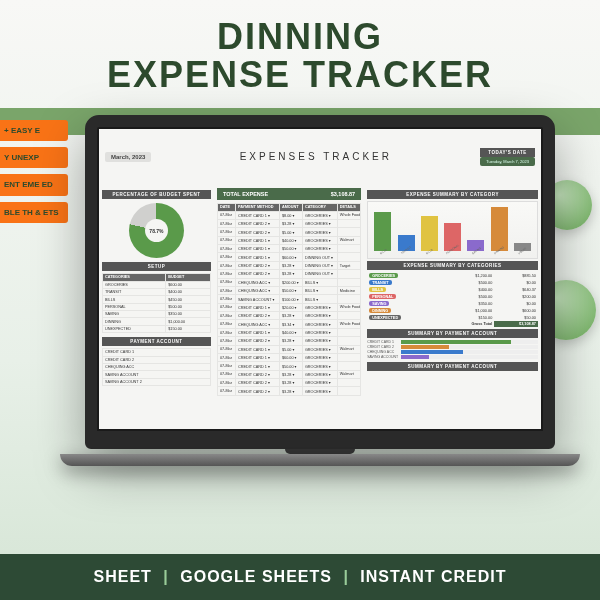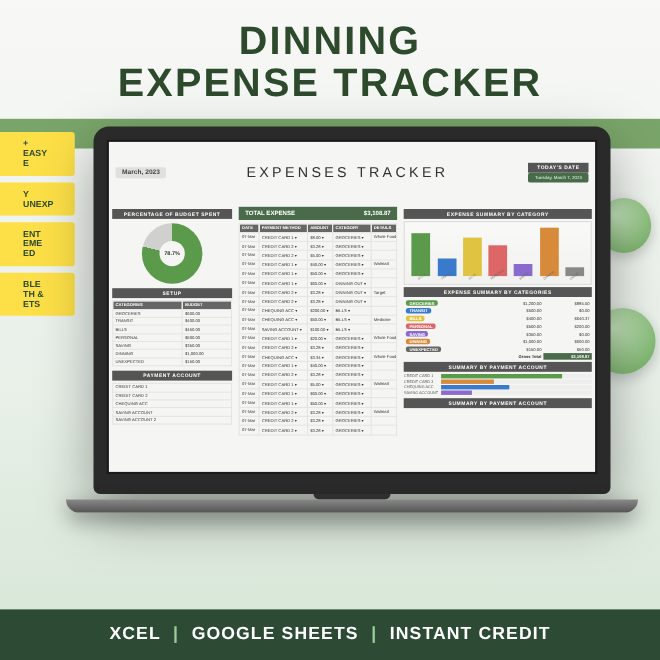--- a/index.html
+++ b/index.html
@@ -3,33 +3,33 @@
 <meta charset="utf-8">
 <style>
   * { box-sizing: border-box; margin: 0; padding: 0; }
   body { width: 600px; height: 600px; background: linear-gradient(180deg, #f8f8f6 0%, #e8f0e8 60%, #d5e5d5 100%); font-family: -apple-system, Helvetica, Arial, sans-serif; overflow: hidden; position: relative; }
   
   .header { text-align: center; padding: 18px 0 8px 0; }
   .header h1 { font-size: 36px; font-weight: 700; letter-spacing: 2px; color: #2d4a2d; line-height: 1.05; }
   .subtitle { background: #7aa56a; color: #1a3a1a; font-size: 13px; font-weight: 600; padding: 6px 0; margin: 6px 0 12px 0; letter-spacing: 0.3px; text-align: center;}
 
   .sidebar { position: absolute; left: 0; top: 120px; width: 68px; display: flex; flex-direction: column; gap: 6px; padding-left: 0; }
-  .side-item { background: #fde047; color: #2d4a2d; font-size: 8px; font-weight: 600; padding: 6px 21px; line-height: 1.15; border-radius: 0 3px 3px 0; }
+  .side-item { background: #f97316; color: #2d4a2d; font-size: 8px; font-weight: 600; padding: 6px 4px; line-height: 1.15; border-radius: 0 3px 3px 0; }
 
   .laptop { position: absolute; top: 115px; left: 85px; width: 470px; }
   .screen-frame { border: 12px solid #2a2a2a; border-bottom-width: 18px; border-radius: 14px 14px 6px 6px; background: #1a1a1a; padding: 2px; box-shadow: 0 20px 50px rgba(0,0,0,0.35); }
   .screen { background: #f5f5f3; width: 100%; height: 300px; position: relative; overflow: hidden; }
   .laptop-base { height: 12px; background: linear-gradient(#888,#555); border-radius: 0 0 16px 16px; margin: 0 -25px; box-shadow: 0 6px 18px rgba(0,0,0,0.4); }
   .keyboard-notch { width: 70px; height: 5px; background: #333; margin: 0 auto; border-radius: 0 0 6px 6px; }
 
   
   .ss { display: grid; grid-template-columns: 26% 34% 40%; height: 100%; font-size: 4.5px; color: #333; }
   .ss-col { padding: 4px 3px; overflow: hidden; }
   .ss-title { grid-column: 1 / -1; display: flex; justify-content: space-between; align-items: center; padding: 4px 6px; }
-  .ss-title h2 { font-size: 13px; letter-spacing: 3px; font-weight: 400; color: #333; }
+  .ss-title h2 { font-size: 10px; letter-spacing: 3px; font-weight: 400; color: #333; }
   .date-badge { background: #4a6b4a; color: #dfe; font-size: 4px; padding: 2px 6px; border-radius: 2px; }
   .month-badge { background: #e0e0de; padding: 2px 6px; font-size: 6px; font-weight: 600; color:#444; border-radius: 2px;}
   .section-hdr { background: #555; color: #fff; font-size: 4.5px; padding: 2px 3px; font-weight: 600; letter-spacing: 0.5px; text-align: center; margin: 2px 0; }
   .total-row { background: #4a6b4a; color: #fff; display: flex; justify-content: space-between; padding: 3px 6px; font-size: 5.5px; font-weight: 600; margin-bottom: 3px; }
   
   .donut { width: 55px; height: 55px; border-radius: 50%; background: conic-gradient(#5a9a4a 0 78.7%, #d0d0ce 78.7% 100%); margin: 4px auto; position: relative; }
   .donut::after { content: '78.7%'; position: absolute; inset: 16px; background: #f5f5f3; border-radius: 50%; display: flex; align-items: center; justify-content: center; font-size: 5px; font-weight: 700; color: #333; }
   
   .mini-table { width: 100%; border-collapse: collapse; font-size: 3.8px; }
   .mini-table td { border: 0.5px solid #e5e5e3; padding: 1.2px 2px; white-space: nowrap; overflow: hidden; }
@@ -509,18 +509,18 @@
           <div class="section-hdr" style="margin-top:3px">SUMMARY BY PAYMENT ACCOUNT</div>
         </div>
       </div>
     </div>
   </div>
   <div class="keyboard-notch"></div>
   <div class="laptop-base"></div>
 </div>
 
 <div class="footer">
-  <span>XCEL</span>
+  <span>SHEET</span>
   <span class="sep">|</span>
   <span>GOOGLE SHEETS</span>
   <span class="sep">|</span>
   <span>INSTANT CREDIT</span>
 </div>
 
 </body></html>

